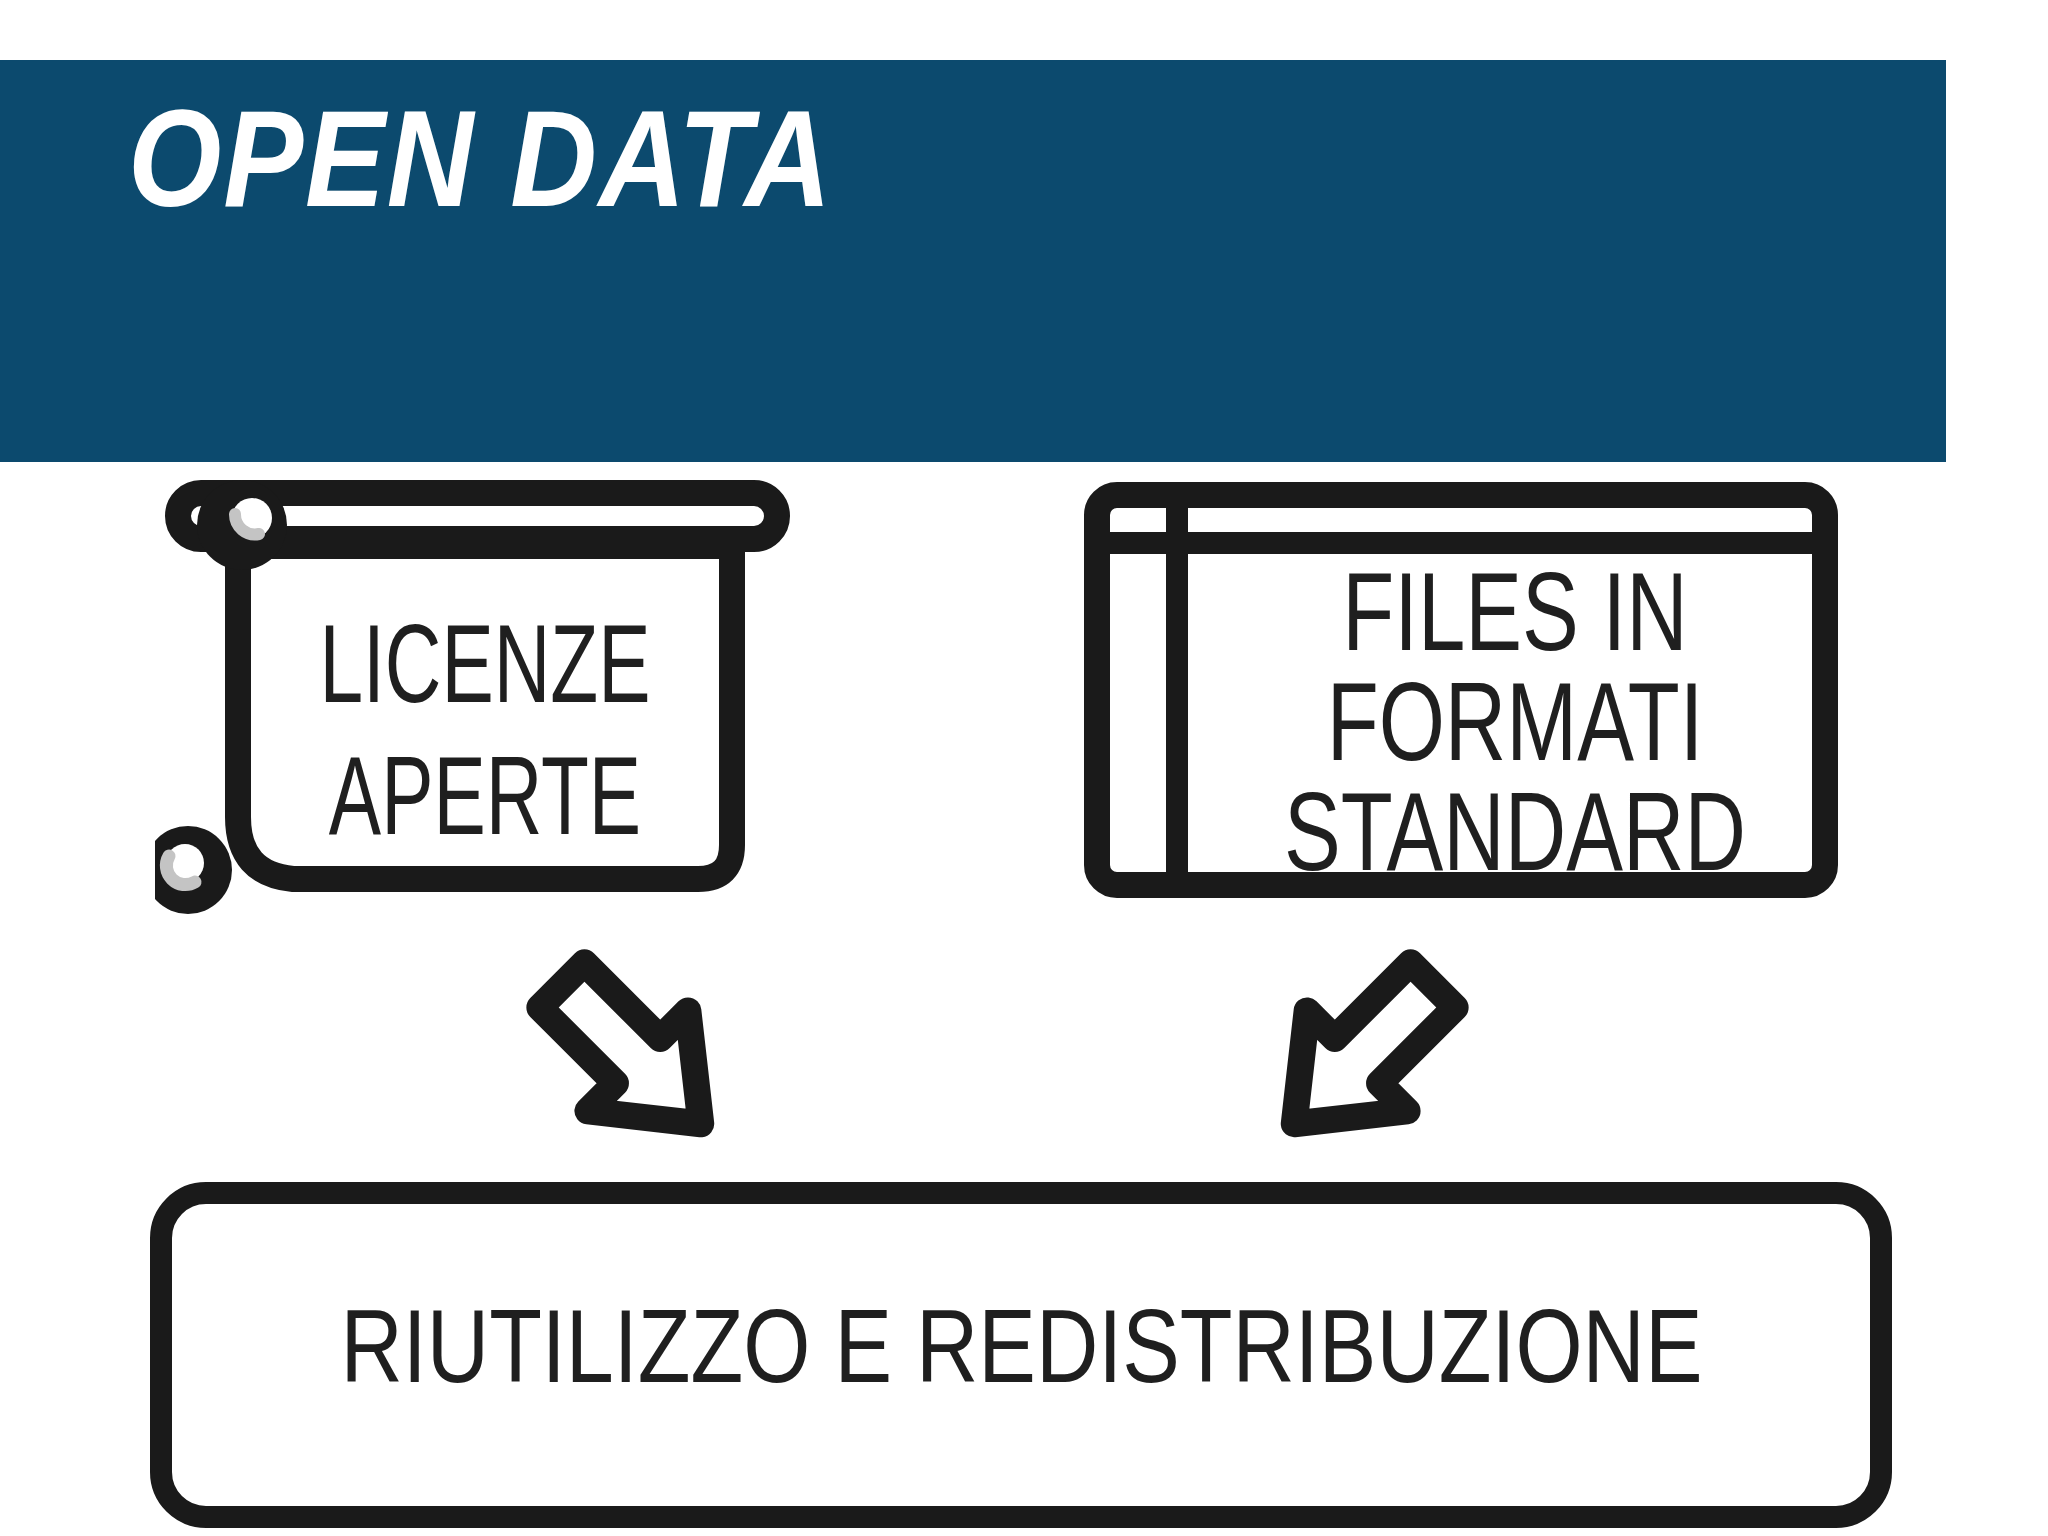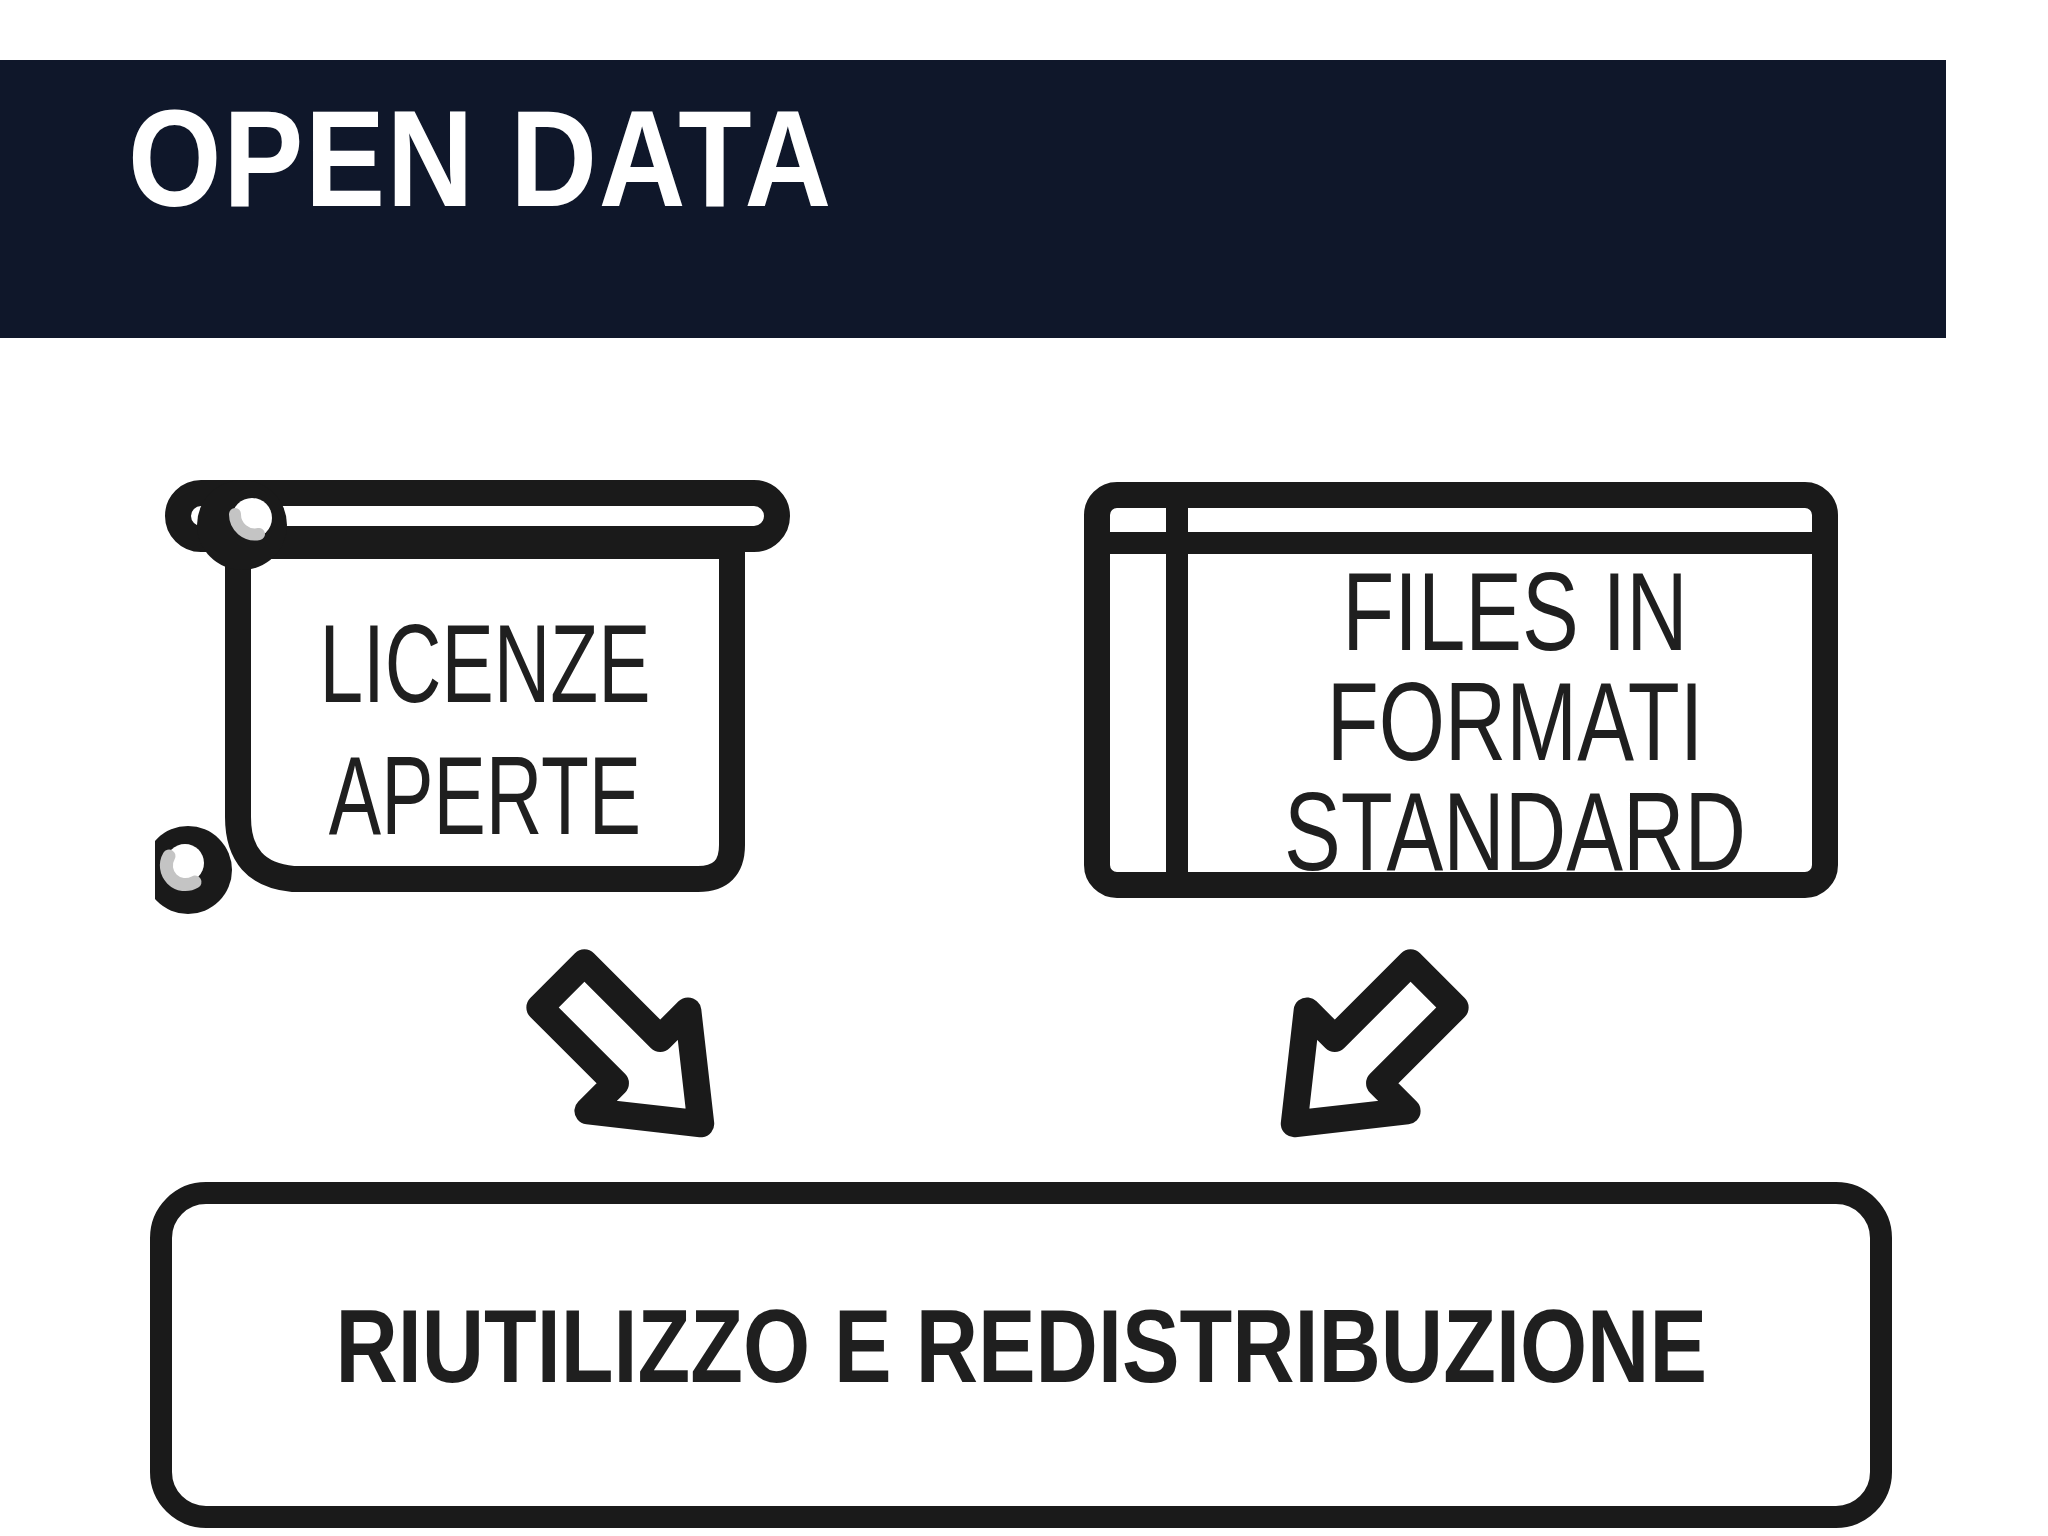--- a/index.html
+++ b/index.html
@@ -9,22 +9,23 @@
     height: 1536px;
     background: #ffffff;
     overflow: hidden;
     font-family: "Liberation Sans", sans-serif;
     color: #1f1f1f;
   }
   
   .header-bar {
     position: absolute;
     left: 0; top: 60px;
-    width: 1946px; height: 278px;
-    background: #0f172a;
+    width: 1946px; height: 402px;
+    background: #0c4a6e;
+    font-style: italic;
   }
   .header-title {
     position: absolute;
     left: 128px; top: 2px;
     font-size: 138px;
     font-weight: bold;
     line-height: 1.4;
     color: #ffffff;
     letter-spacing: 2px;
     white-space: nowrap;
@@ -72,21 +73,20 @@
     position: absolute;
     left: 150px; top: 1182px;
     width: 1742px; height: 346px;
     box-sizing: border-box;
     background: #ffffff;
     border: 22px solid #1a1a1a;
     border-radius: 56px;
     display: flex;
     align-items: center;
     justify-content: center;
-    font-weight: bold;
   }
   .result-label {
     font-size: 104px;
     line-height: 1;
     white-space: nowrap;
     color: #1f1f1f;
     transform: scaleX(0.83);
     transform-origin: center;
     padding-bottom: 18px;
   }

